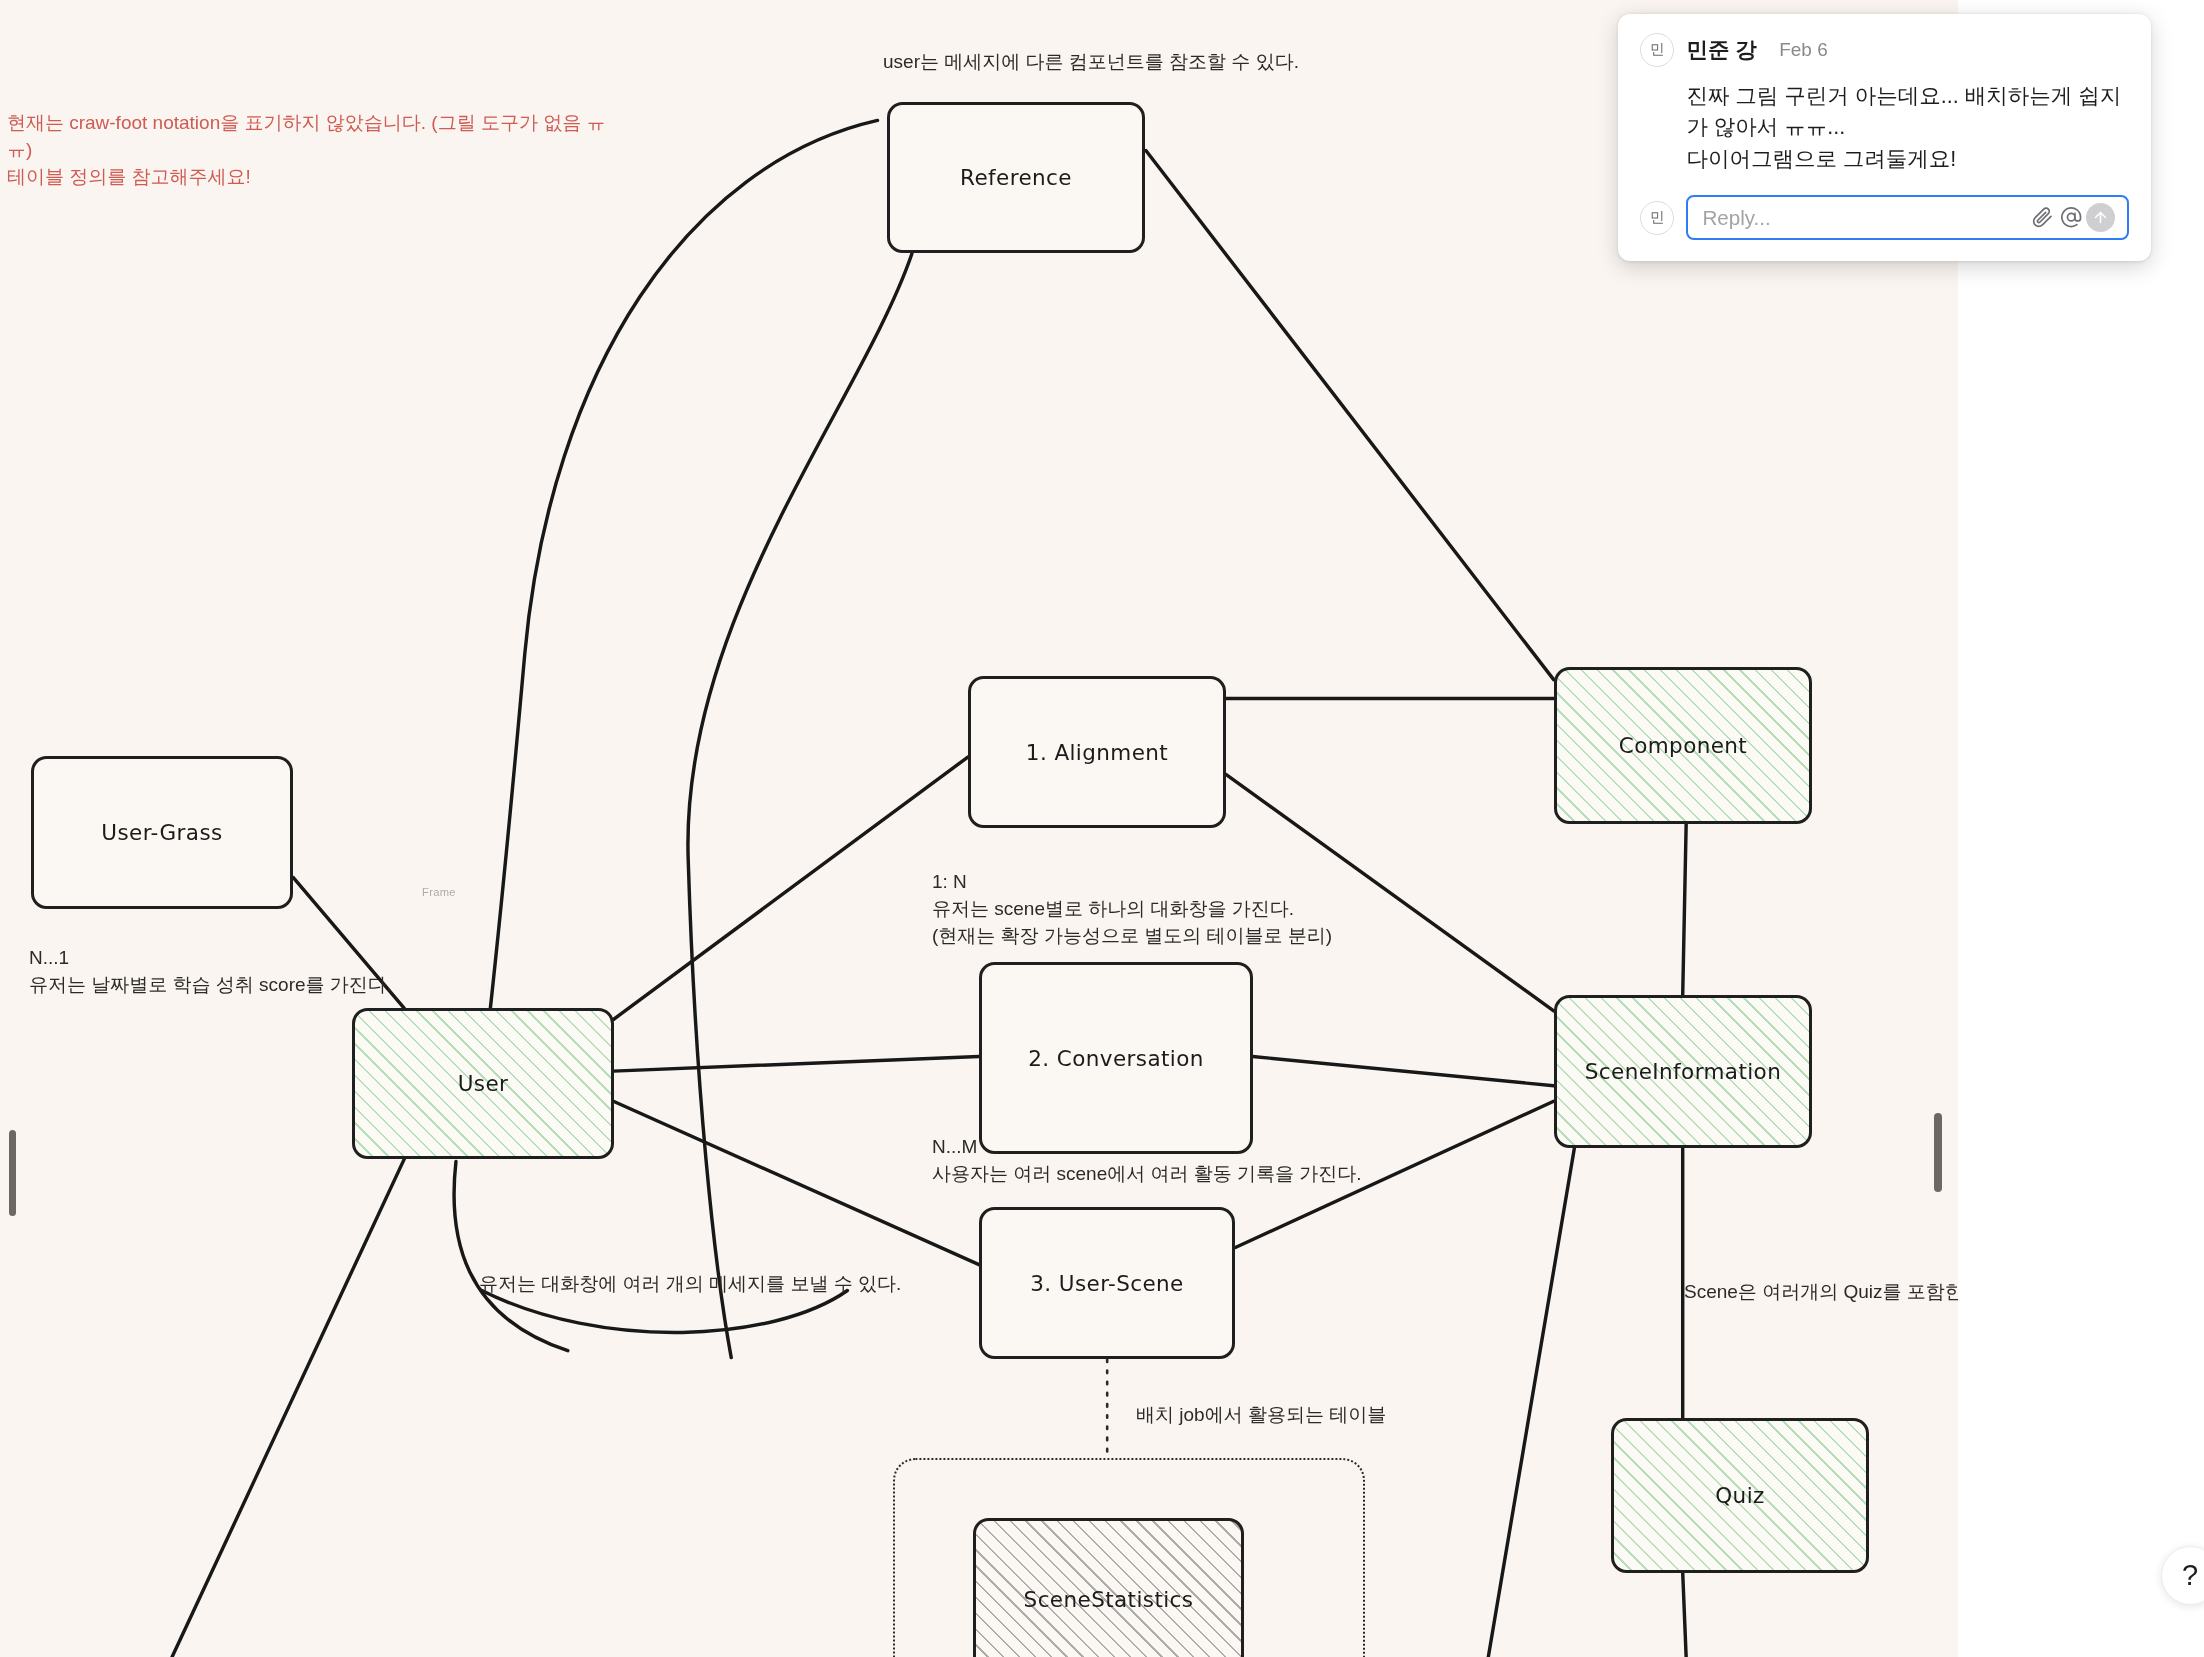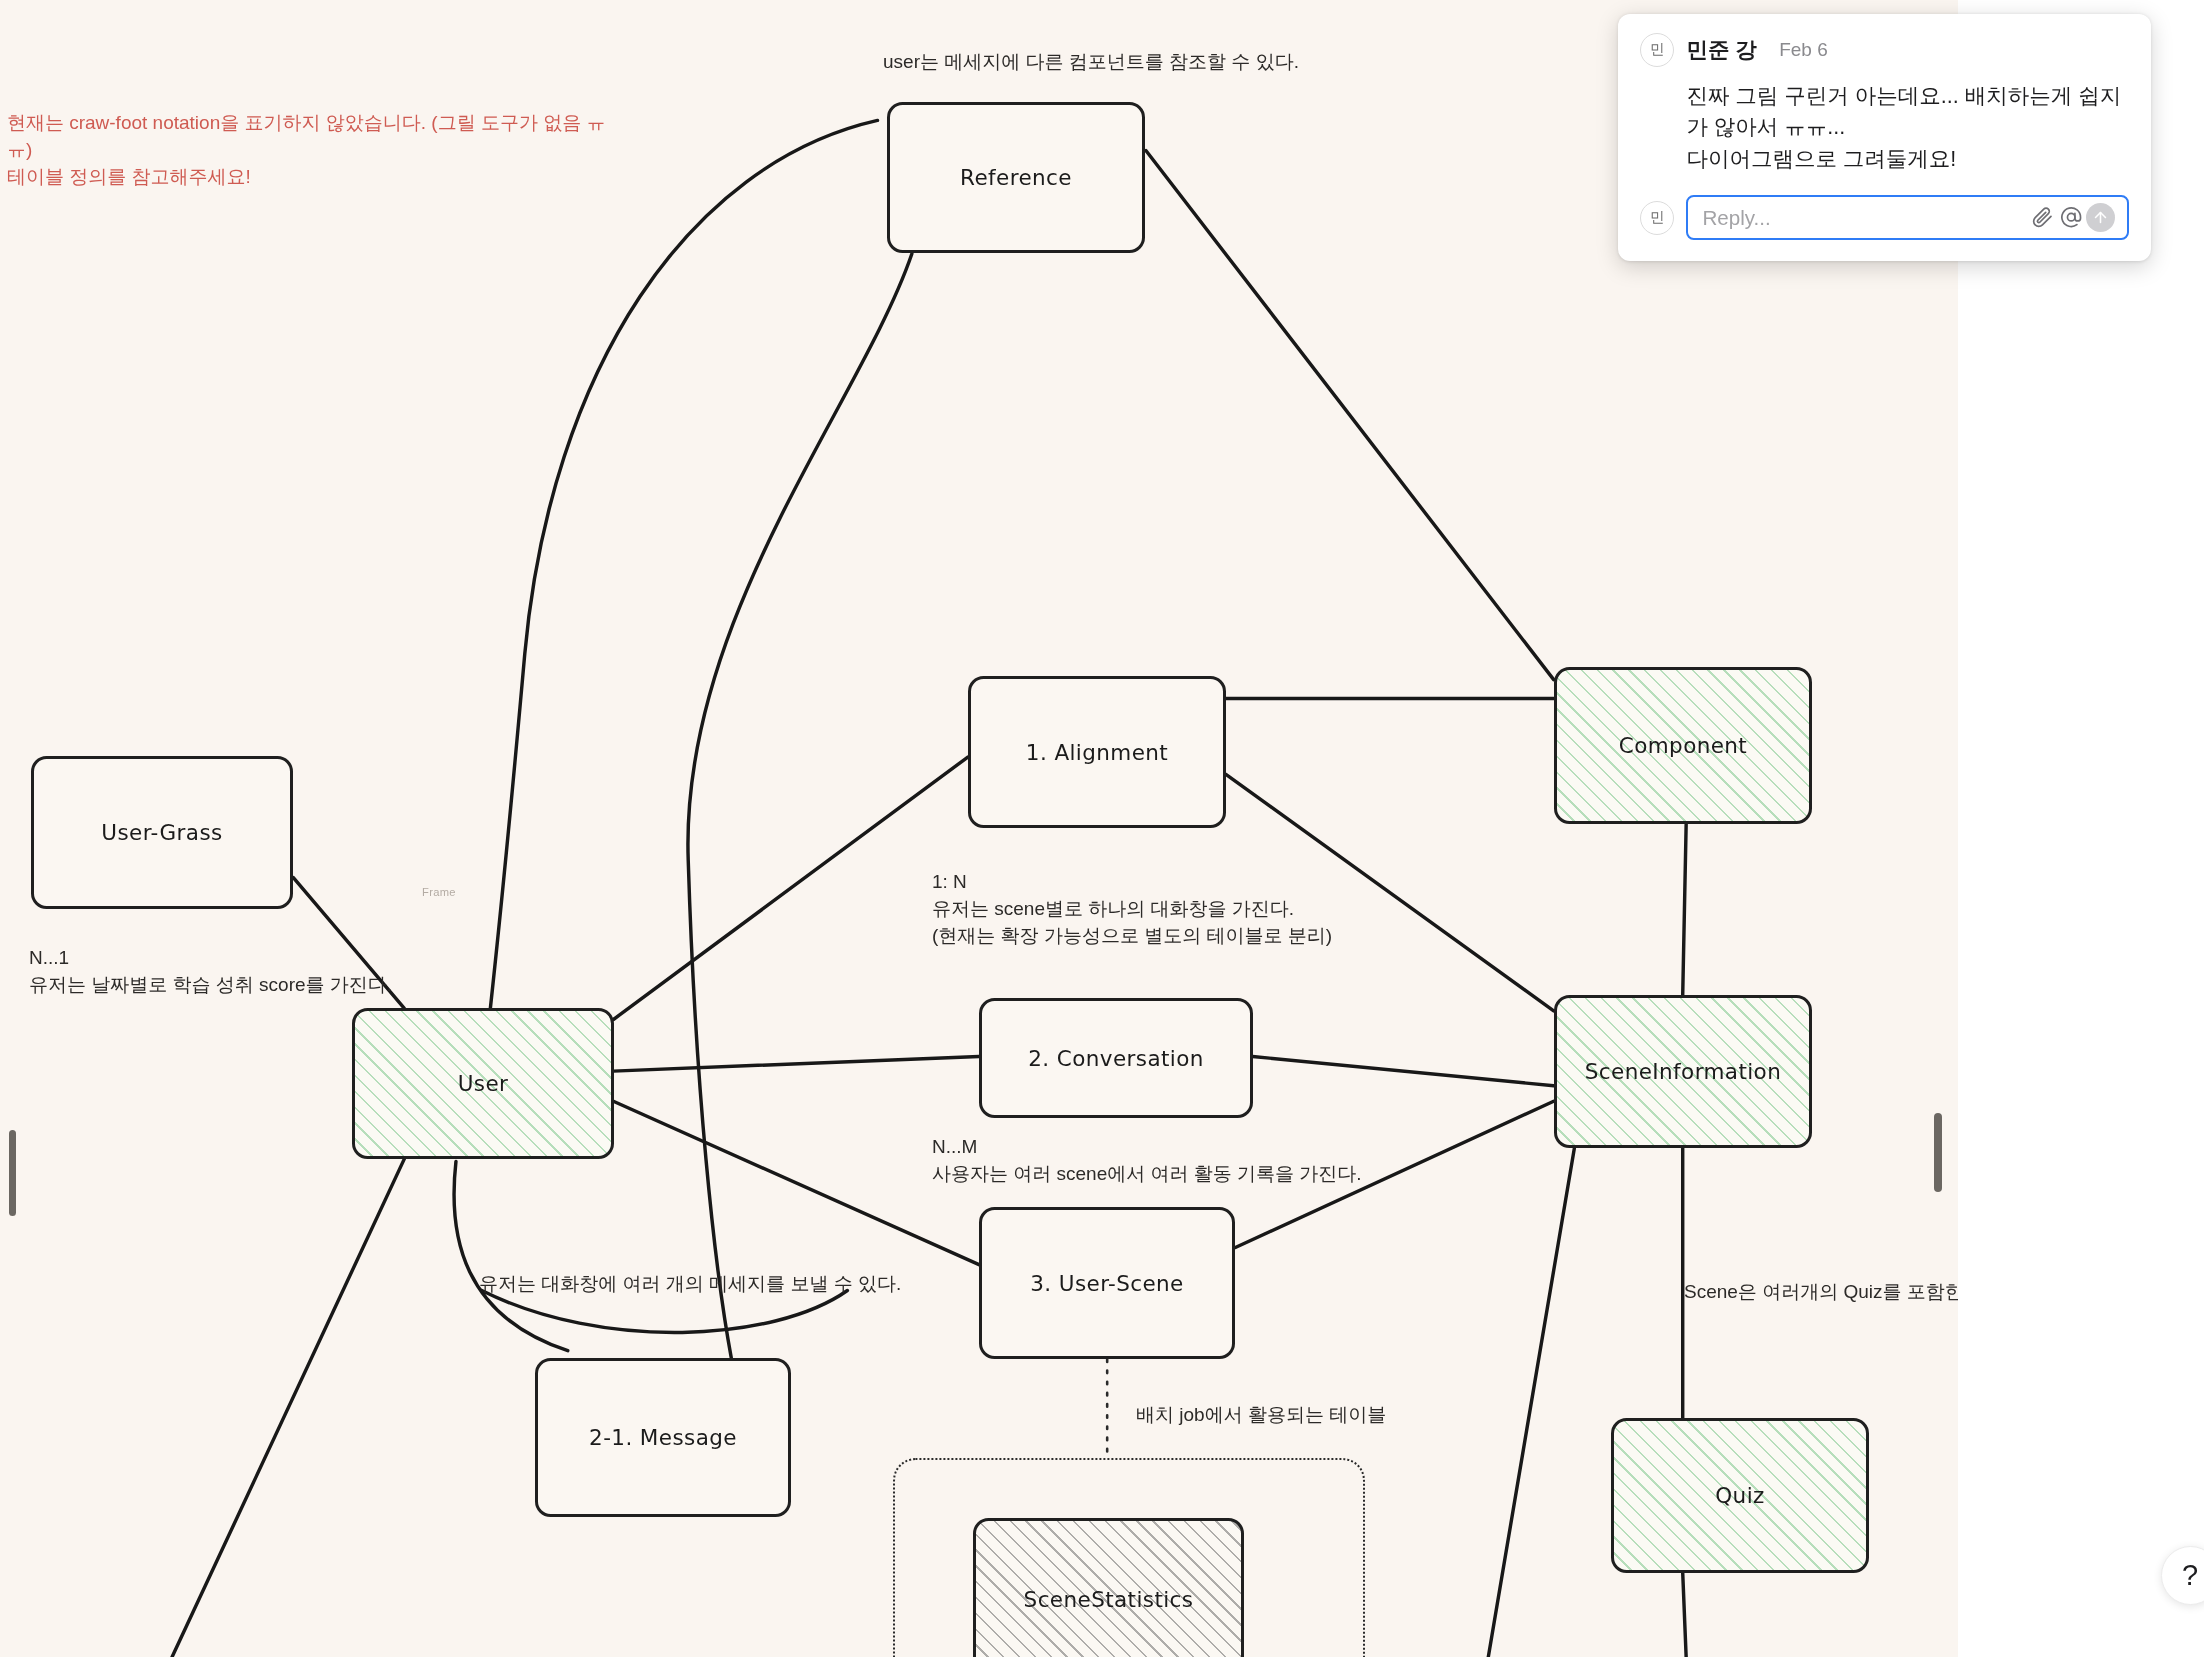--- a/index.html
+++ b/index.html
@@ -215,35 +215,32 @@
     </div>
 
     <div class="node green" style="left:352px; top:1008px; width:262px; height:151px;">
       <span class="lbl">User</span>
     </div>
 
     <div class="node green" style="left:1554px; top:667px; width:258px; height:157px;">
       <span class="lbl">Component</span>
     </div>
 
-    <div class="node plain" style="left:979px; top:962px; width:274px; height:120px;margin-top:36px;">
+    <div class="node plain" style="left:979px; top:962px; width:274px; height:192px;">
       <span class="lbl">2. Conversation</span>
     </div>
 
     <div class="node green" style="left:1554px; top:995px; width:258px; height:153px;">
       <span class="lbl">SceneInformation</span>
     </div>
 
     <div class="node plain" style="left:979px; top:1207px; width:256px; height:152px;">
       <span class="lbl">3. User-Scene</span>
     </div>
 
-    <div class="node plain" style="left:535px; top:1358px; width:256px; height:159px;">
-      <span class="lbl">2-1. Message</span>
-    </div>
 
     <div class="node green" style="left:1611px; top:1418px; width:258px; height:155px;">
       <span class="lbl">Quiz</span>
     </div>
 
     <div class="node gray" style="left:973px; top:1518px; width:271px; height:163px;">
       <span class="lbl">SceneStatistics</span>
     </div>
 
     <div class="anno red" style="left:6.9px; top:110px; width:602px;">현재는 craw-foot notation을 표기하지 않았습니다. (그릴 도구가 없음 ㅠㅠ)

